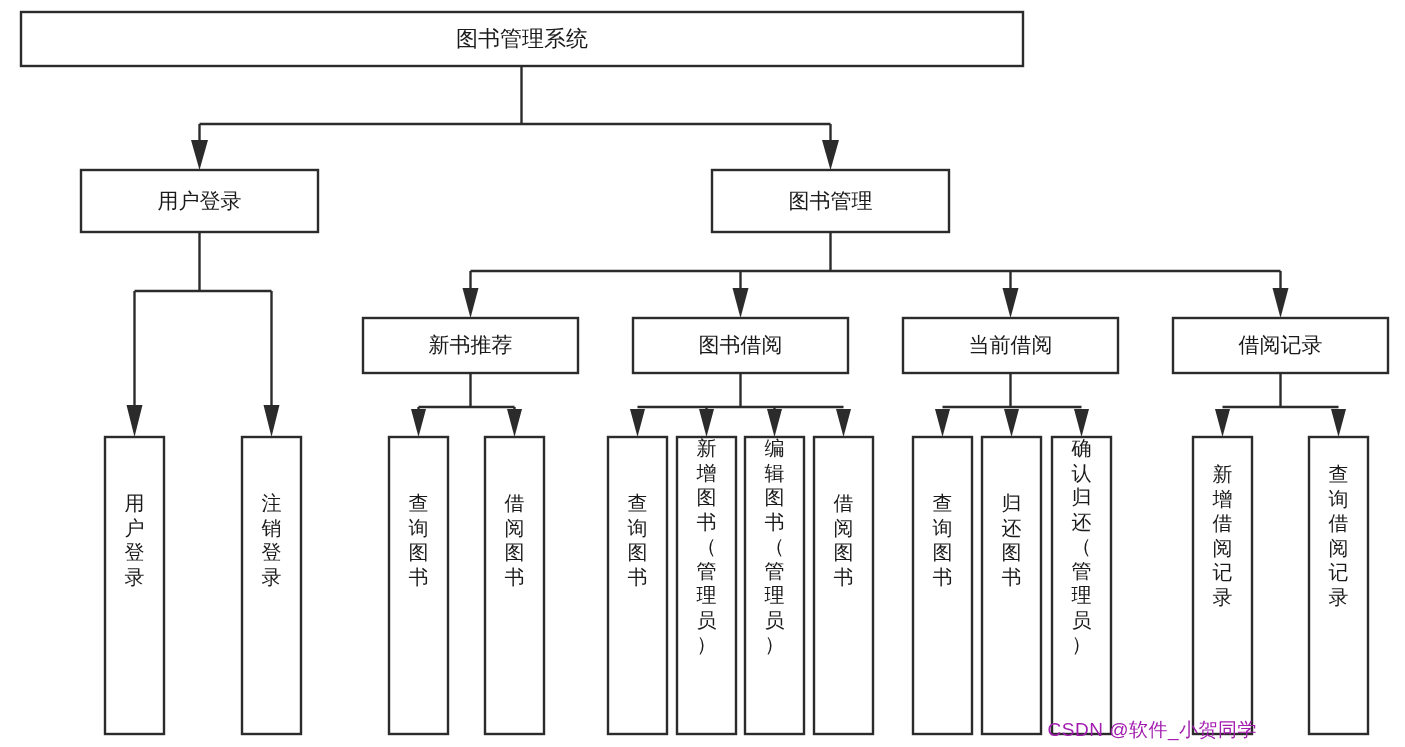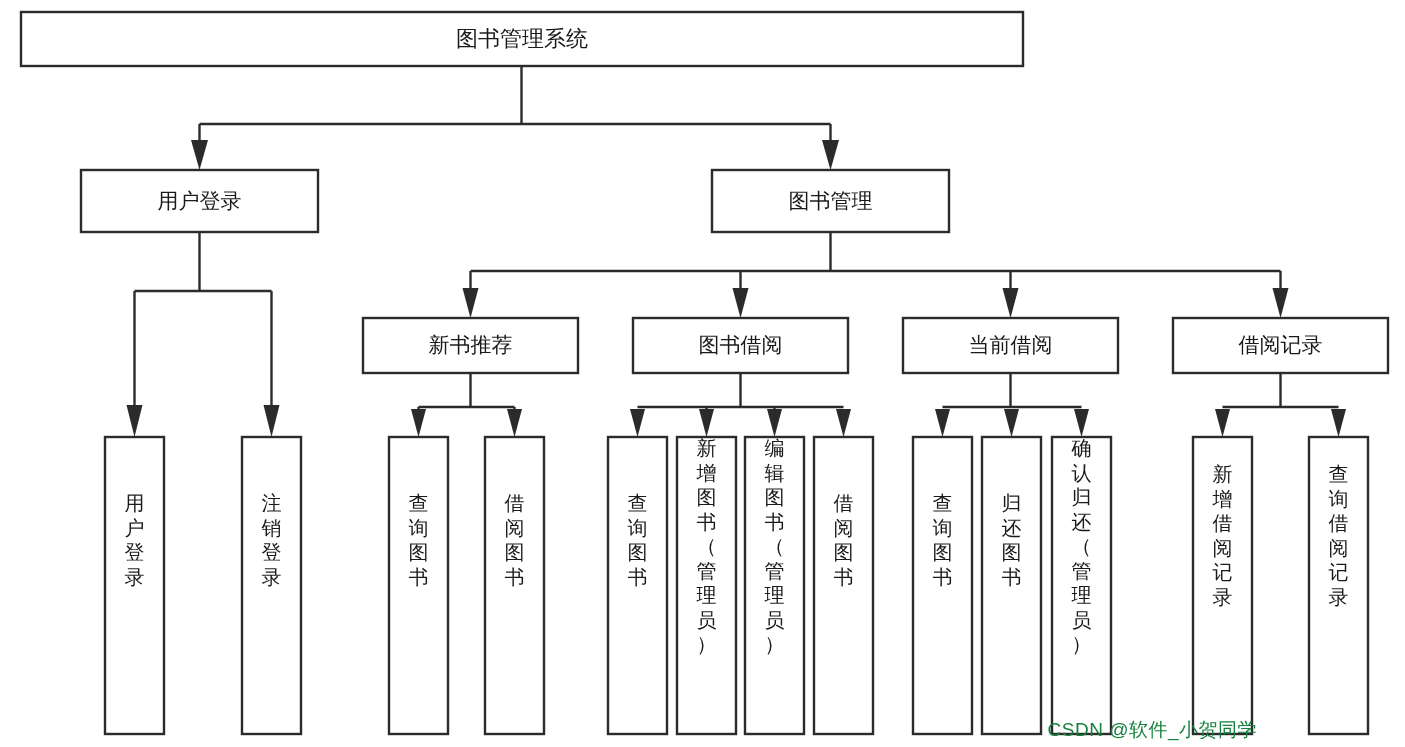--- a/index.html
+++ b/index.html
@@ -58,21 +58,21 @@
   .arrow-head {
     fill: #2b2b2b;
     stroke: none;
   }
   .watermark {
     position: absolute;
     right: 8px;
     bottom: 4px;
     font-family: "Liberation Sans", "DejaVu Sans", sans-serif;
     font-size: 19px;
-    color: #15803d;
+    color: #a21caf;
     letter-spacing: 0.5px;
     white-space: nowrap;
     pointer-events: none;
     user-select: none;
   }
 </style>
 </head>
 <body>
 
 <div id="diagram-root">

